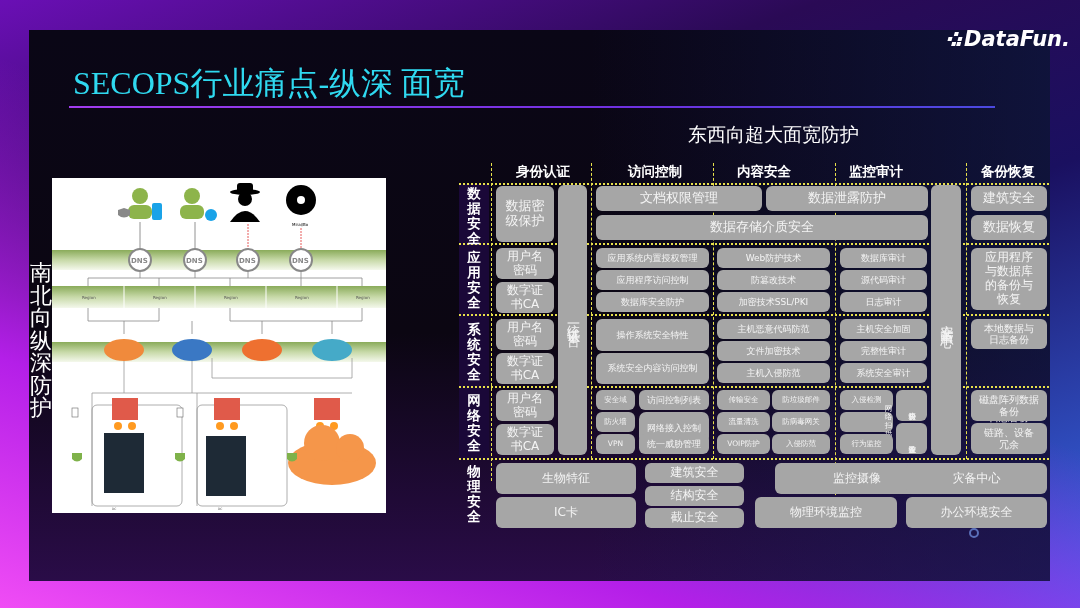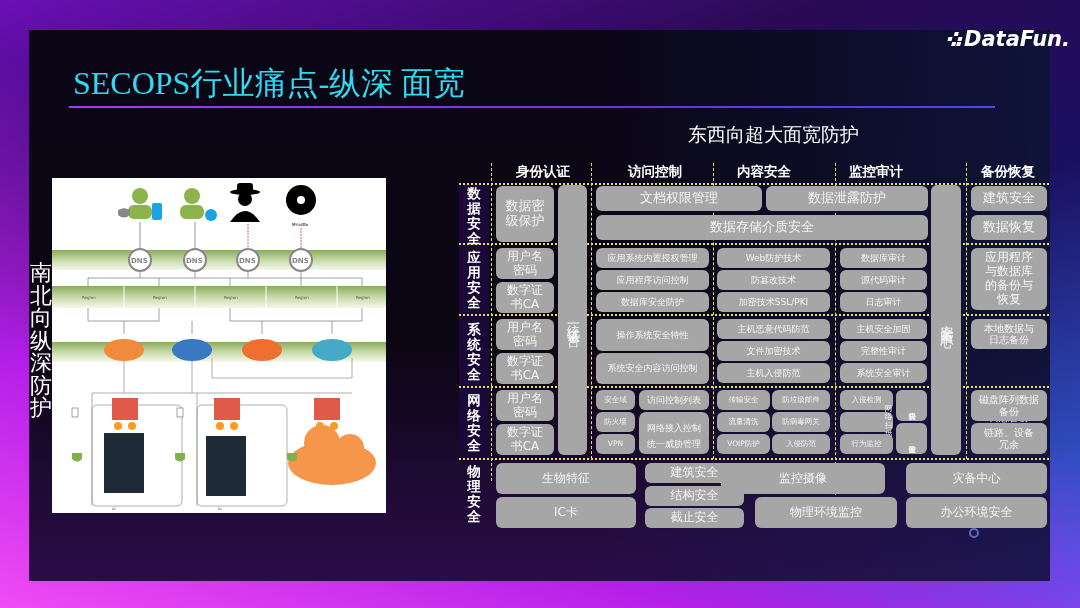--- a/index.html
+++ b/index.html
@@ -383,18 +383,18 @@
   </div>
 <div class="box fs10" style="left:971px;top:423px;width:76px;height:31px;">
     <span style="width:55px;">链路、设备冗余</span>
   </div>
 
 <div class="box fs12" style="left:496px;top:463px;width:140px;height:31px;">生物特征</div>
 <div class="box fs12" style="left:496px;top:497px;width:140px;height:31px;">IC卡</div>
 <div class="box fs12" style="left:645px;top:463px;width:99px;height:20px;">建筑安全</div>
 <div class="box fs12" style="left:645px;top:486px;width:99px;height:20px;">结构安全</div>
 <div class="box fs12" style="left:645px;top:508px;width:99px;height:20px;">截止安全</div>
-<div class="box fs12" style="left:721px;top:463px;width:164px;height:31px;text-align:center;">监控摄像</div>
+<div class="box fs12" style="left:775px;top:463px;width:164px;height:31px;text-align:center;">监控摄像</div>
 <div class="box fs12" style="left:755px;top:497px;width:142px;height:31px;">物理环境监控</div>
 <div class="box fs12" style="left:906px;top:463px;width:141px;height:31px;">灾备中心</div>
 <div class="box fs12" style="left:906px;top:497px;width:141px;height:31px;">办公环境安全</div>
 
 <div class="page-dot"></div>
 
 </body></html>

